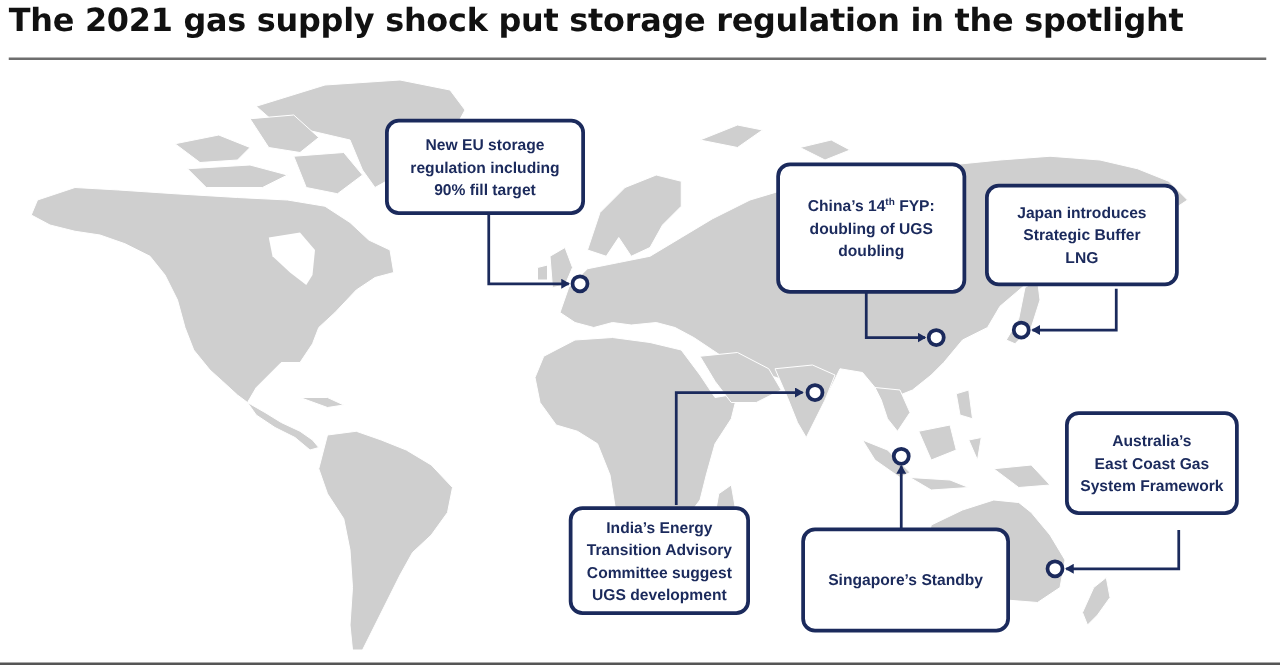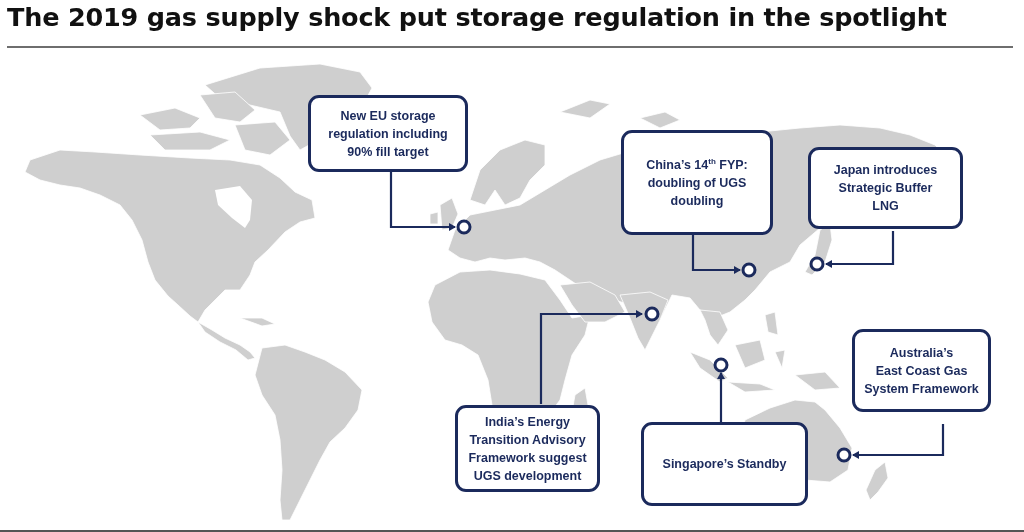--- a/index.html
+++ b/index.html
@@ -28,21 +28,21 @@
     color: #1b2a5c; font-weight: bold; font-size: 12.5px; line-height: 18px;
     display: flex; align-items: center; justify-content: center; text-align: center;
     padding: 0 6px;
   }
   .callout span { display: block; }
   sup { font-size: 8px; line-height: 0; }
 </style>
 </head>
 <body>
 
-<div class="title">The 2019 gas supply shock put storage regulation in the spotlight</div>
+<div class="title">The 2021 gas supply shock put storage regulation in the spotlight</div>
 <div class="title-rule"></div>
 
 <svg class="map" width="1024" height="532" viewBox="0 0 1024 532">
   <defs>
     <marker id="arr" markerWidth="8" markerHeight="8" refX="6" refY="4" orient="auto" markerUnits="userSpaceOnUse">
       <path d="M0,0 L7,4 L0,8 Z" fill="#1b2a5c"></path>
     </marker>
   </defs>
   <g fill="#cfcfcf" stroke="#ffffff" stroke-width="0.8">
 
@@ -126,33 +126,33 @@
 </div>
 
 <div class="callout" style="left:621px;top:130px;width:152px;height:105px;">
   <div>
     <span><span style="display:inline">China’s 14</span><sup>th</sup><span style="display:inline"> FYP:</span></span>
     <span>doubling of UGS</span>
     <span>doubling</span>
   </div>
 </div>
 
-<div class="callout" style="left:808px;top:147px;width:155px;height:82px;">
+<div class="callout" style="left:788px;top:147px;width:155px;height:82px;">
   <div>
     <span>Japan introduces</span>
     <span>Strategic Buffer</span>
     <span>LNG</span>
   </div>
 </div>
 
 <div class="callout" style="left:455px;top:405px;width:145px;height:87px;">
   <div>
     <span>India’s Energy</span>
     <span>Transition Advisory</span>
-    <span>Framework suggest</span>
+    <span>Committee suggest</span>
     <span>UGS development</span>
   </div>
 </div>
 
 <div class="callout" style="left:641px;top:422px;width:167px;height:84px;">
   <div>
     <span>Singapore’s Standby</span>
   </div>
 </div>
 

